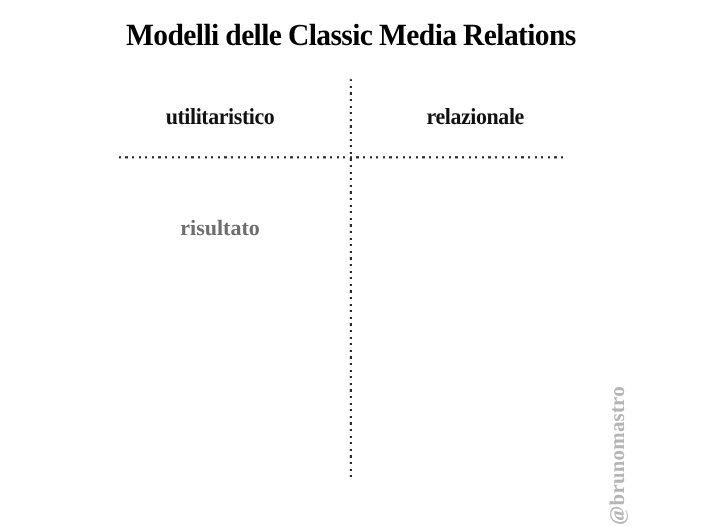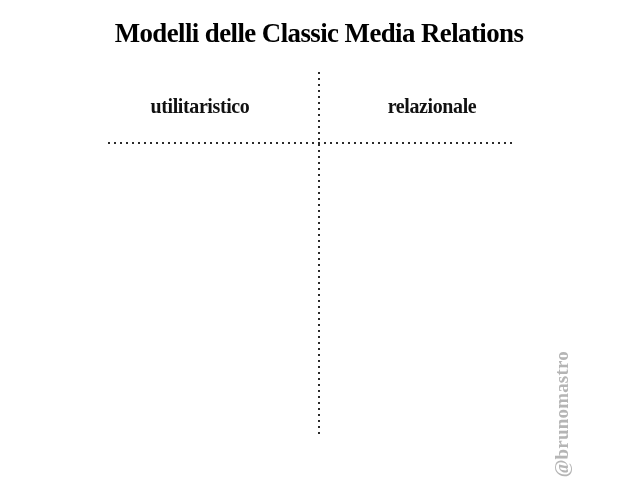--- a/index.html
+++ b/index.html
@@ -95,16 +95,17 @@
   <div class="slide-title">Modelli delle Classic Media Relations</div>
 
   <div class="axis-v"></div>
 
   <div class="axis-h"></div>
 
   <div class="quad-header left">utilitaristico</div>
 
   <div class="quad-header right">relazionale</div>
 
+  <div class="quad-label">risultato</div>
 
   <div class="watermark">@brunomastro</div>
 
 </div>
 
 </body></html>

